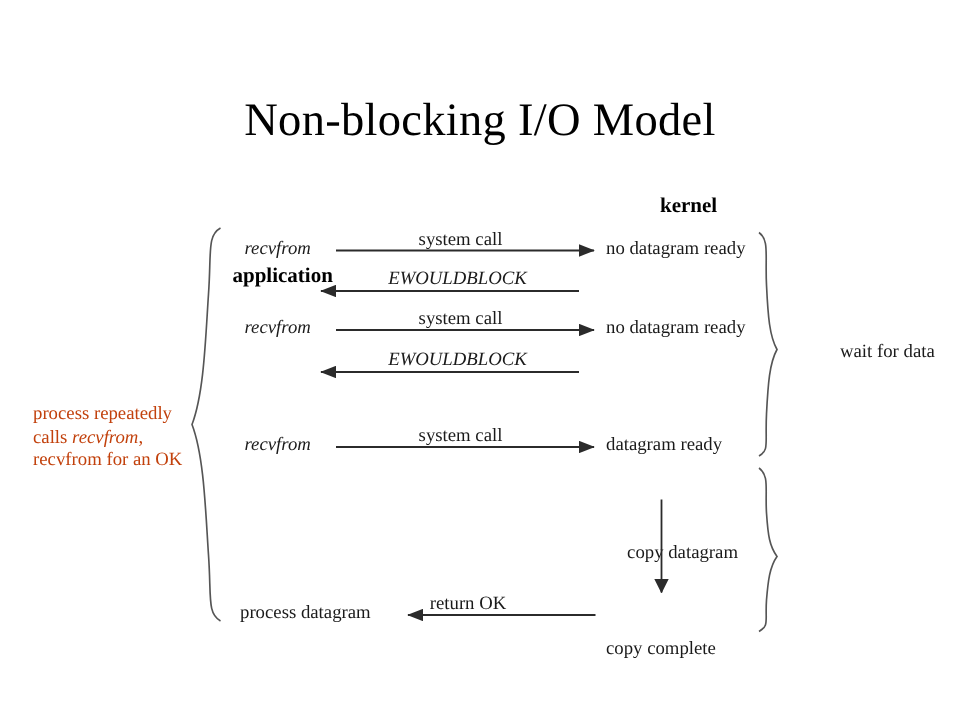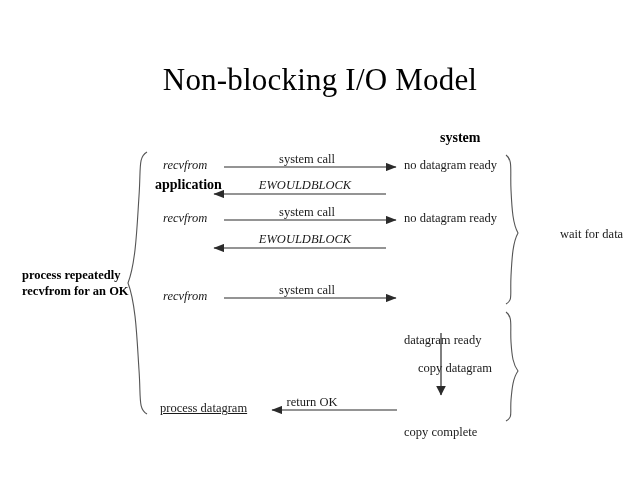--- a/index.html
+++ b/index.html
@@ -38,66 +38,66 @@
   }
   .lbl.ital{font-style:italic;}
   .lbl.c{transform:translateX(-50%);}
   .lbl.r{transform:translateX(-100%);margin-top:40px;}
 
   .multiline{
     position:absolute;
     font-family:"Liberation Serif", serif;
     font-size:12.5px;
     line-height:15.5px;
-    color:#000000;
-    font-weight:bold;
+    color:#c2410c;
   }
   .multiline i{font-style:italic;}
 
   svg.overlay{
     position:absolute;left:0;top:0;width:640px;height:480px;
     pointer-events:none;
   }
 </style>
 </head>
 <body>
 
 <div id="canvas">
 
   <div class="title">Non-blocking I/O Model</div>
 
   <div class="col-head" style="left:155px;top:130px;margin-top:47px;">application</div>
-  <div class="col-head" style="left:440px;top:130px;">system</div>
+  <div class="col-head" style="left:440px;top:130px;">kernel</div>
 
   <div class="multiline" style="left:22px;top:268px;">
     <div>process repeatedly</div>
+    <div><span>calls </span><i>recvfrom</i><span>,</span></div>
     <div>recvfrom for an OK</div>
   </div>
 
   <div class="lbl" style="left:560px;top:227px;">wait for data</div>
 
   <div class="lbl ital" style="left:163px;top:158px;">recvfrom</div>
   <div class="lbl c" style="left:307px;top:152px;">system call</div>
   <div class="lbl" style="left:404px;top:158px;">no datagram ready</div>
 
   <div class="lbl ital c" style="left:305px;top:178px;">EWOULDBLOCK</div>
 
   <div class="lbl ital" style="left:163px;top:211px;">recvfrom</div>
   <div class="lbl c" style="left:307px;top:205px;">system call</div>
   <div class="lbl" style="left:404px;top:211px;">no datagram ready</div>
 
   <div class="lbl ital c" style="left:305px;top:232px;">EWOULDBLOCK</div>
 
   <div class="lbl ital" style="left:163px;top:289px;">recvfrom</div>
   <div class="lbl c" style="left:307px;top:283px;">system call</div>
-  <div class="lbl" style="left:404px;top:289px;margin-top:44px;">datagram ready</div>
+  <div class="lbl" style="left:404px;top:289px;">datagram ready</div>
 
   <div class="lbl r" style="left:492px;top:321px;">copy datagram</div>
   <div class="lbl" style="left:404px;top:401px;margin-top:24px;">copy complete</div>
-  <div class="lbl" style="left:160px;top:401px;text-decoration:underline;">process datagram</div>
+  <div class="lbl" style="left:160px;top:401px;">process datagram</div>
   <div class="lbl c" style="left:312px;top:395px;">return OK</div>
 
   <svg class="overlay" viewBox="0 0 640 480">
     <defs>
       <marker id="arrR" markerWidth="9" markerHeight="7" refX="8.5" refY="3.5" orient="auto">
         <polygon points="0 0, 9 3.5, 0 7" fill="#2b2b2b"></polygon>
       </marker>
       <marker id="arrL" markerWidth="9" markerHeight="7" refX="8.5" refY="3.5" orient="auto">
         <polygon points="0 0, 9 3.5, 0 7" fill="#2b2b2b"></polygon>
       </marker>

